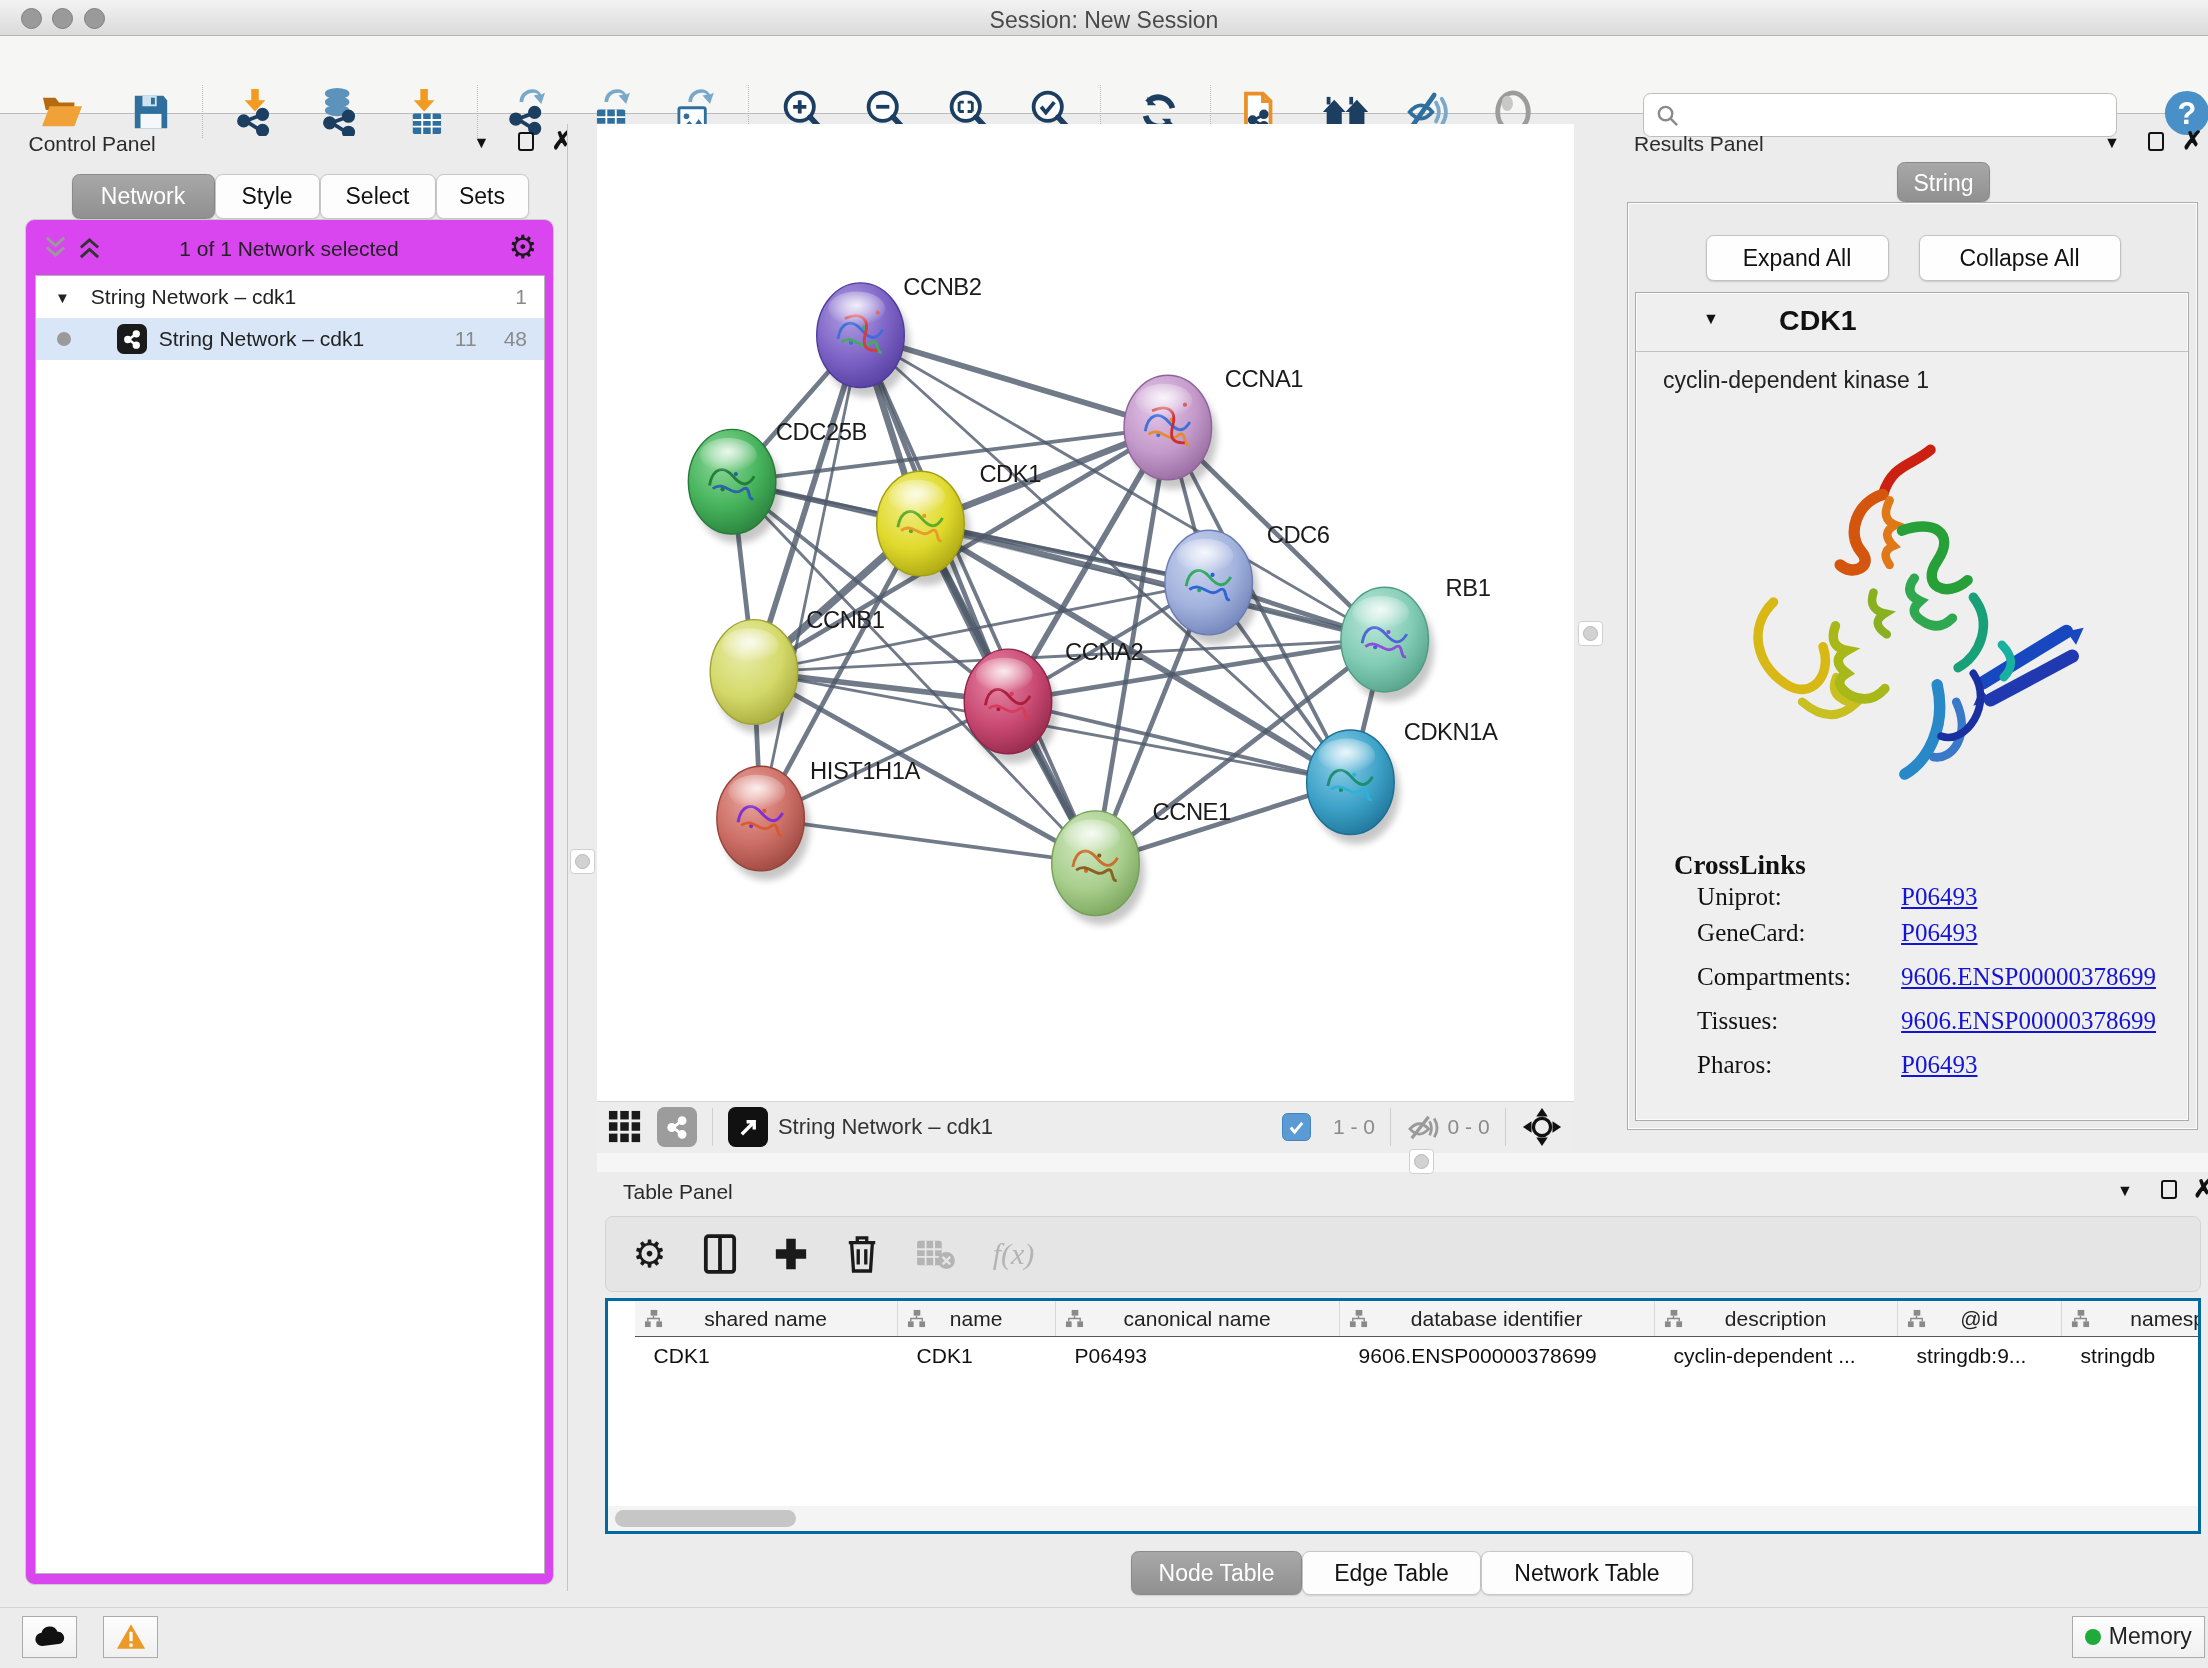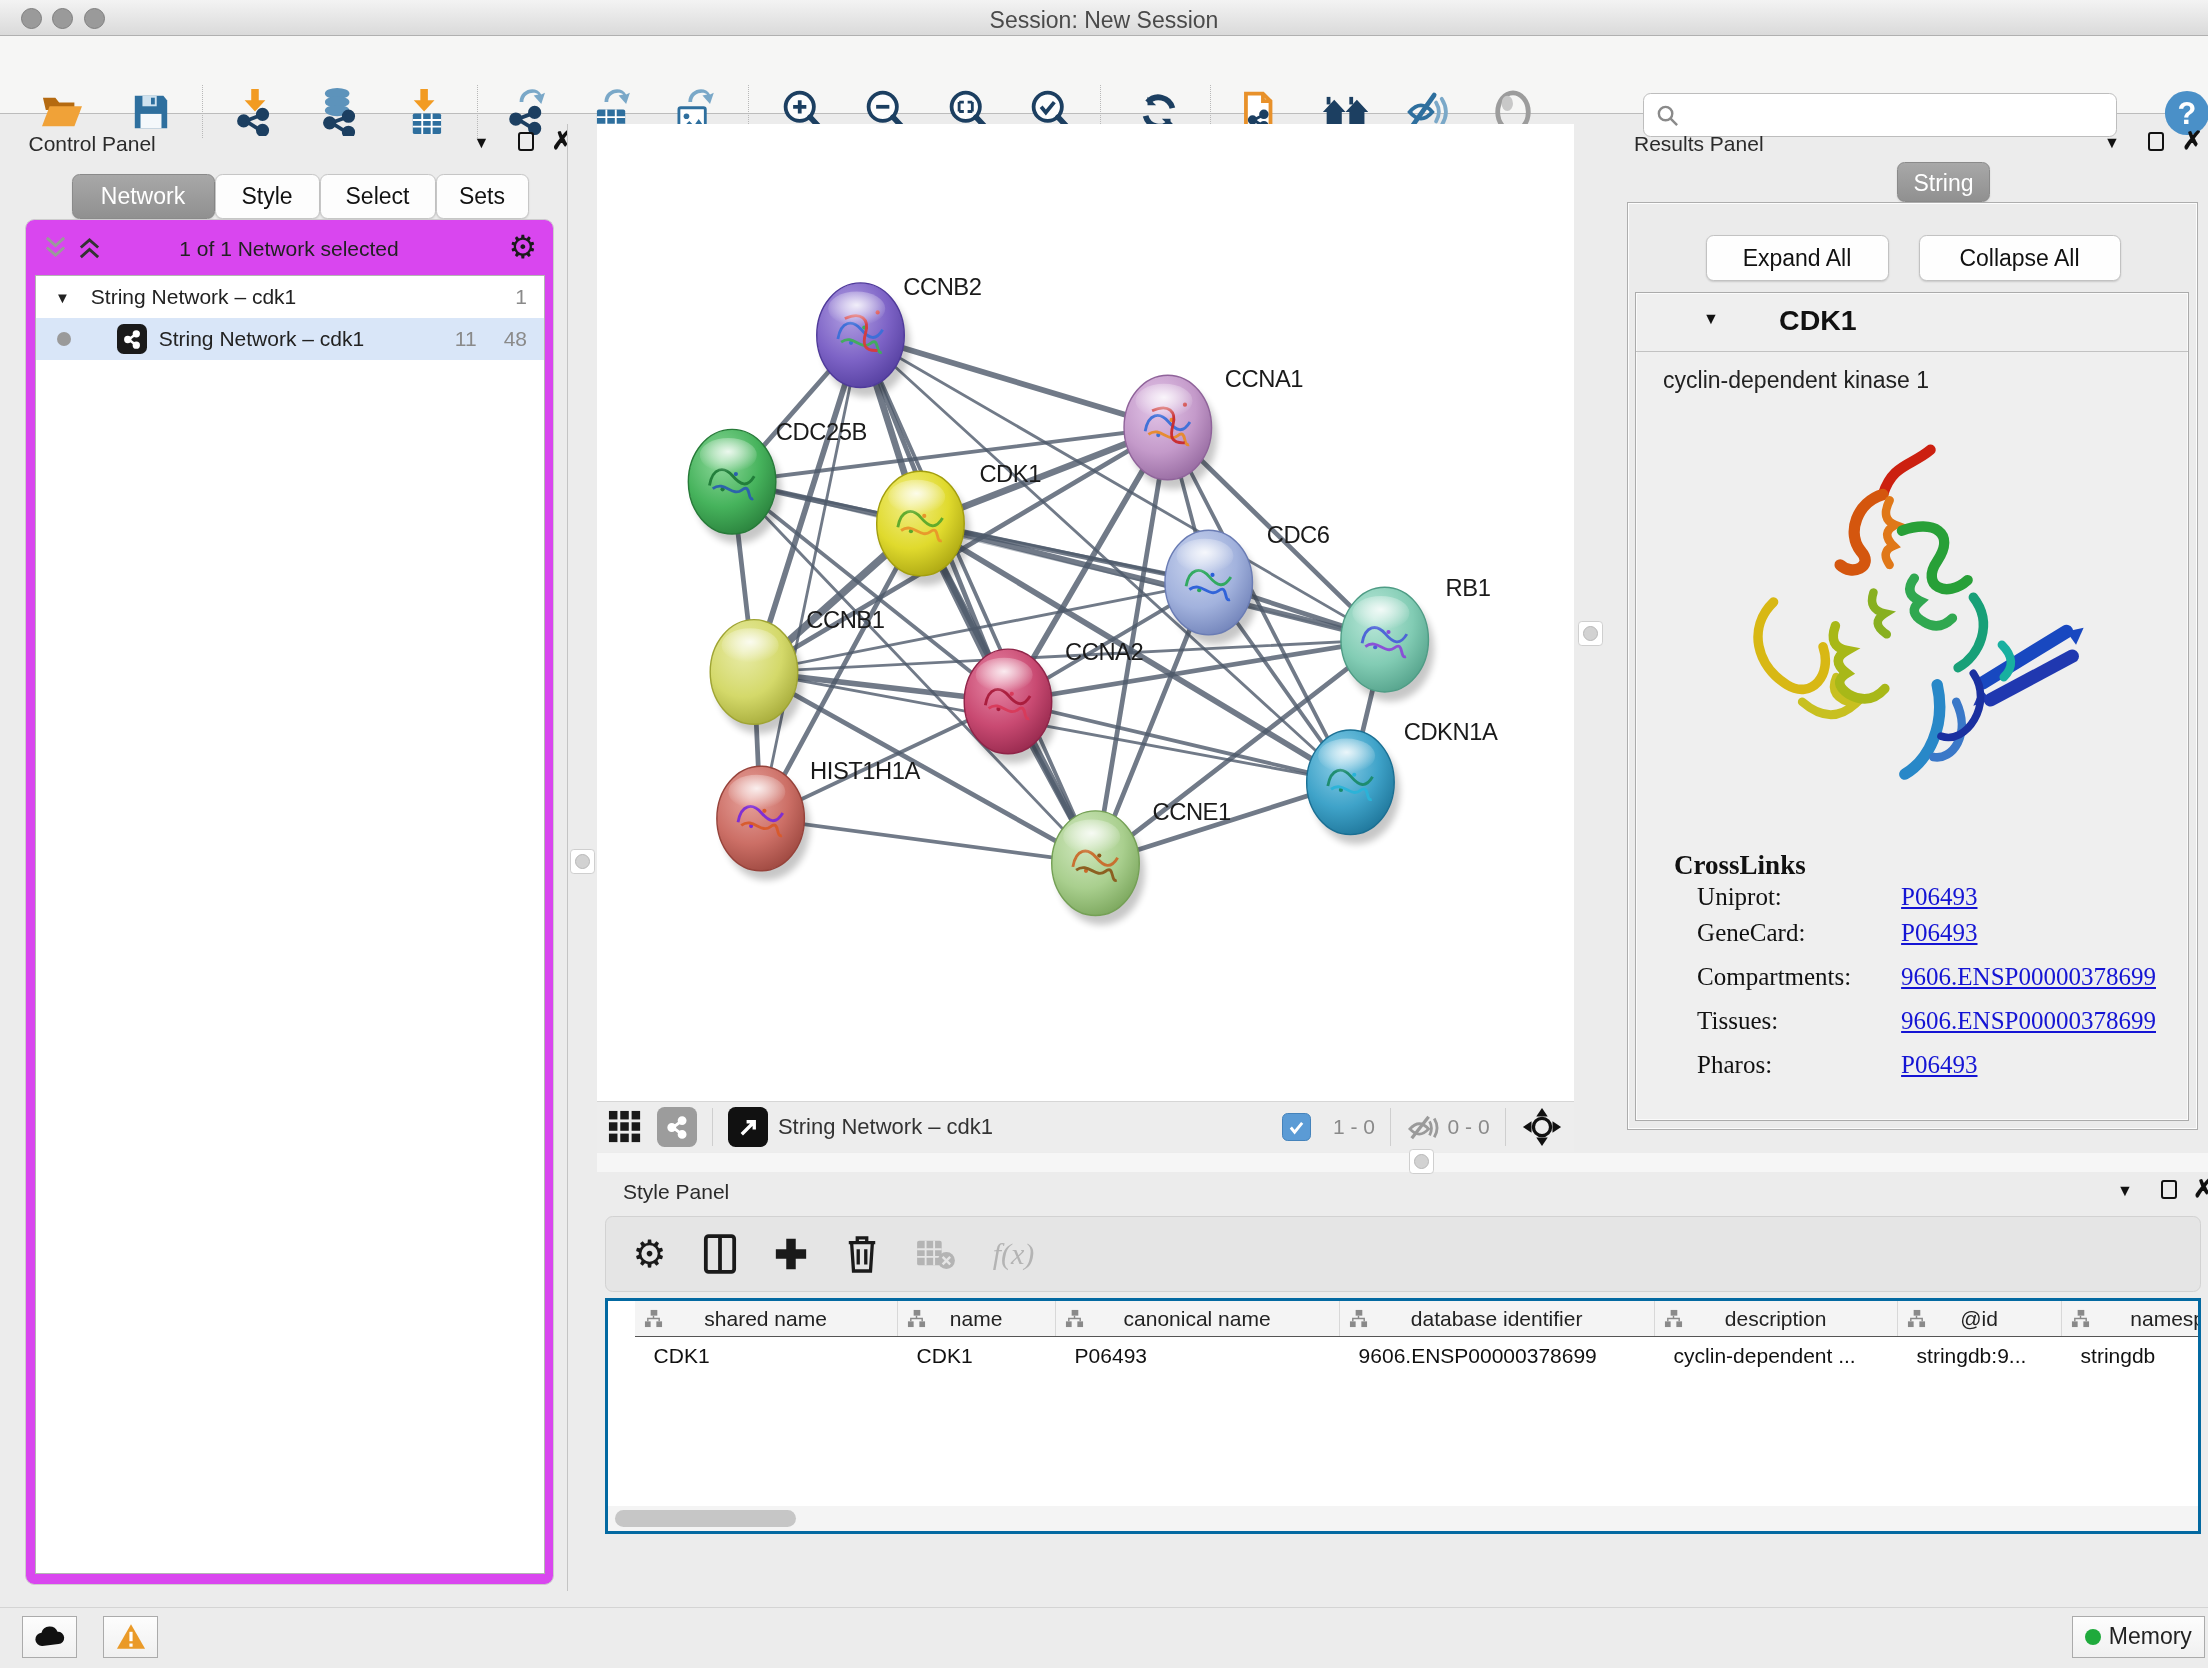--- a/index.html
+++ b/index.html
@@ -653,21 +653,21 @@
           <div style="display: flex; height: 44px; align-items: center;">
             <span class="serif xl-label" style="width: 204px;">Pharos:</span>
             <span class="serif xl-link">P06493</span>
           </div>
         </div>
     </div>
   </div>
 </div>
 
 <div class="abs tp">
-  <span class="abs panel-title" style="left:26px; top:7.6px;">Style Panel</span>
+  <span class="abs panel-title" style="left:26px; top:7.6px;">Table Panel</span>
   <span class="abs wc-arrow" style="left:1520px; top:9.5px;">▼</span>
   <span class="abs wc-box" style="left:1564px; top:7.6px;"></span>
   <span class="abs wc-x" style="left:1596px; top:1.9px;">✗</span>
   <div class="abs tp-toolbar">
     <span style="font-size:38px; color:#1a1a1a; cursor:pointer;">⚙</span>
     <span style="cursor:pointer;">
       <svg width="34" height="42" viewBox="0 0 36 44" fill="none" stroke="#1a1a1a" stroke-width="4">
           <rect x="3" y="3" width="30" height="38" rx="3"></rect>
           <path d="M18 3 v38"></path>
         </svg>
@@ -772,20 +772,25 @@
           <div class="td" style="width: 315px;">9606.ENSP00000378699</div>
           <div class="td" style="width: 243px;">cyclin-dependent ...</div>
           <div class="td" style="width: 164px;">stringdb:9...</div>
           <div class="td" style="width: 247px;">stringdb</div>
         </div>
       </div>
     <div class="hscroll">
         <div class="hthumb"></div>
       </div>
   </div>
+  <div class="abs" id="tp-tabs" style="left:534px; top:379px; height:46px; display:flex;">
+      <span class="tab active" style="width: 171px; height: 44px; line-height: 42px; border-radius: 7.6px;">Node Table</span>
+      <span class="tab" style="width: 179px; height: 44px; line-height: 42px; border-radius: 7.6px;">Edge Table</span>
+      <span class="tab" style="width: 212px; height: 44px; line-height: 42px; border-radius: 7.6px;">Network Table</span>
+    </div>
 </div>
 
 <div class="abs statusbar">
   <span class="abs sq-btn" style="left:22px; width:55px;">
     <svg width="34" height="23" viewBox="0 0 36 24">
         <path d="M10 22 a7 7 0 0 1 -1 -14 a9 9 0 0 1 17 -1 a6.5 6.5 0 0 1 1 13 Z" fill="#111"></path>
       </svg>
   </span>
   <span class="abs sq-btn" style="left:103px; width:55px;">
     <svg width="30" height="27" viewBox="0 0 32 28">

